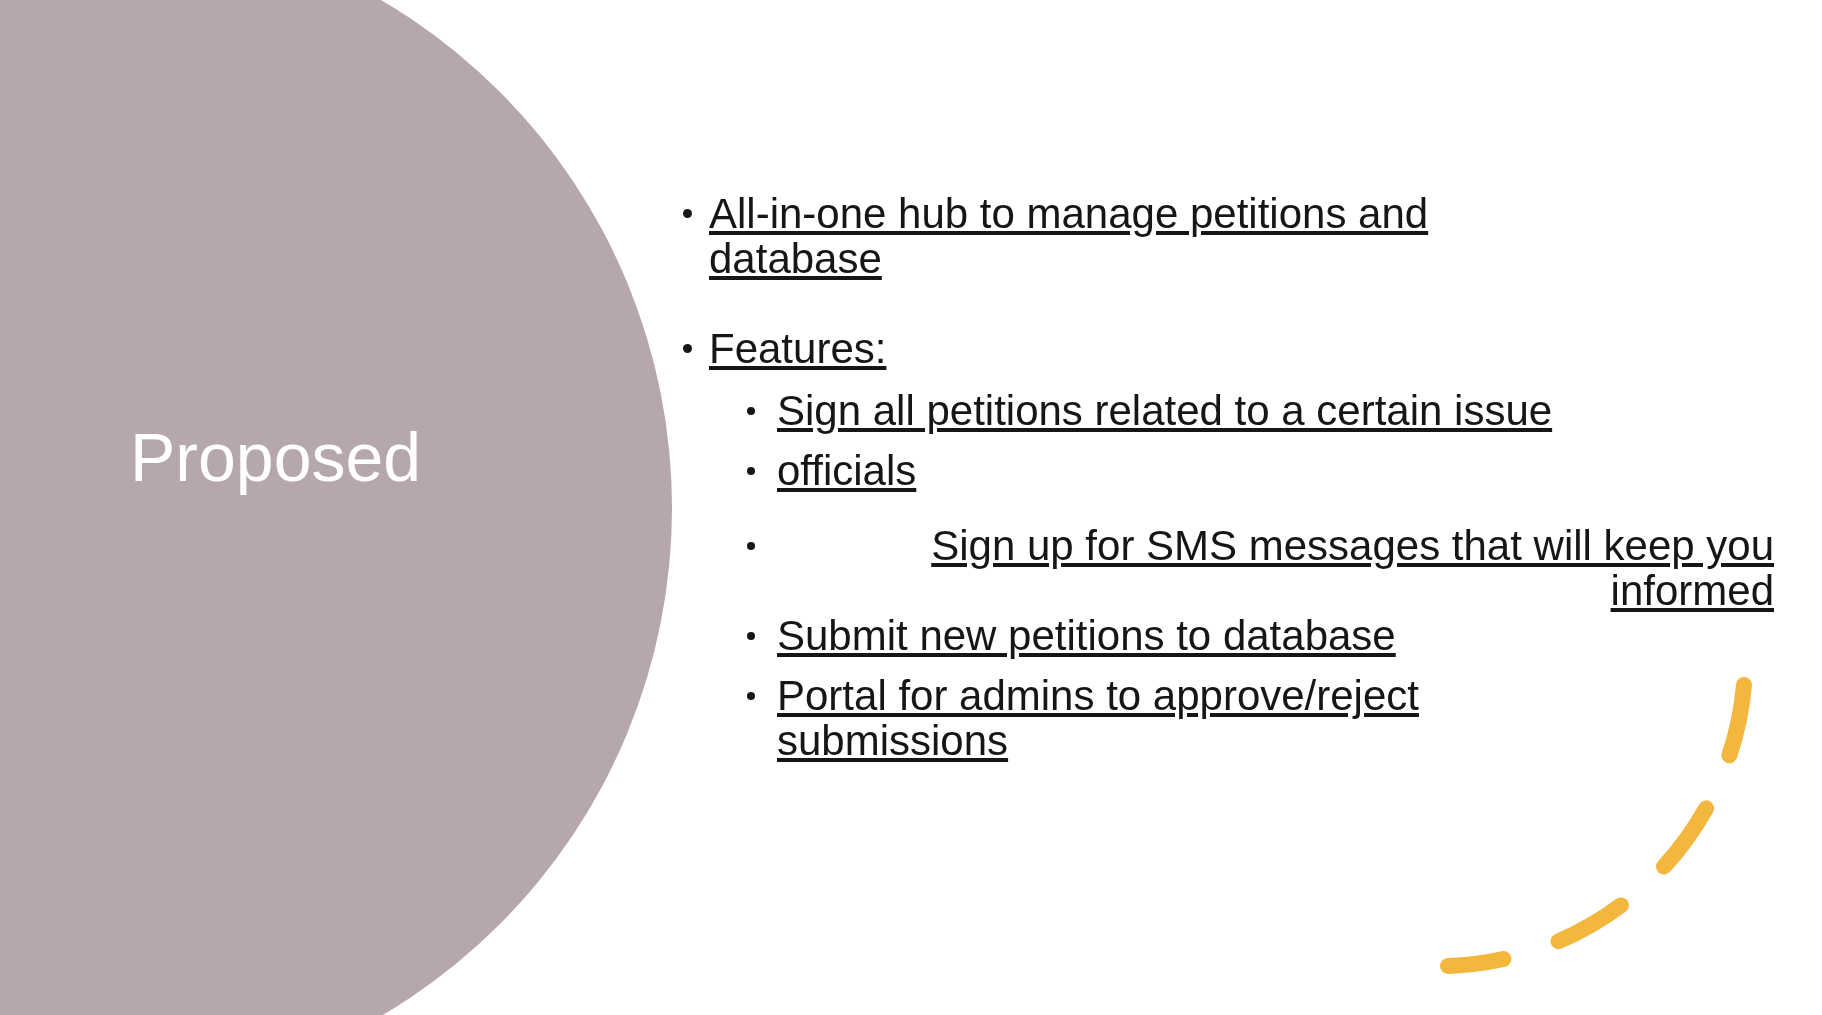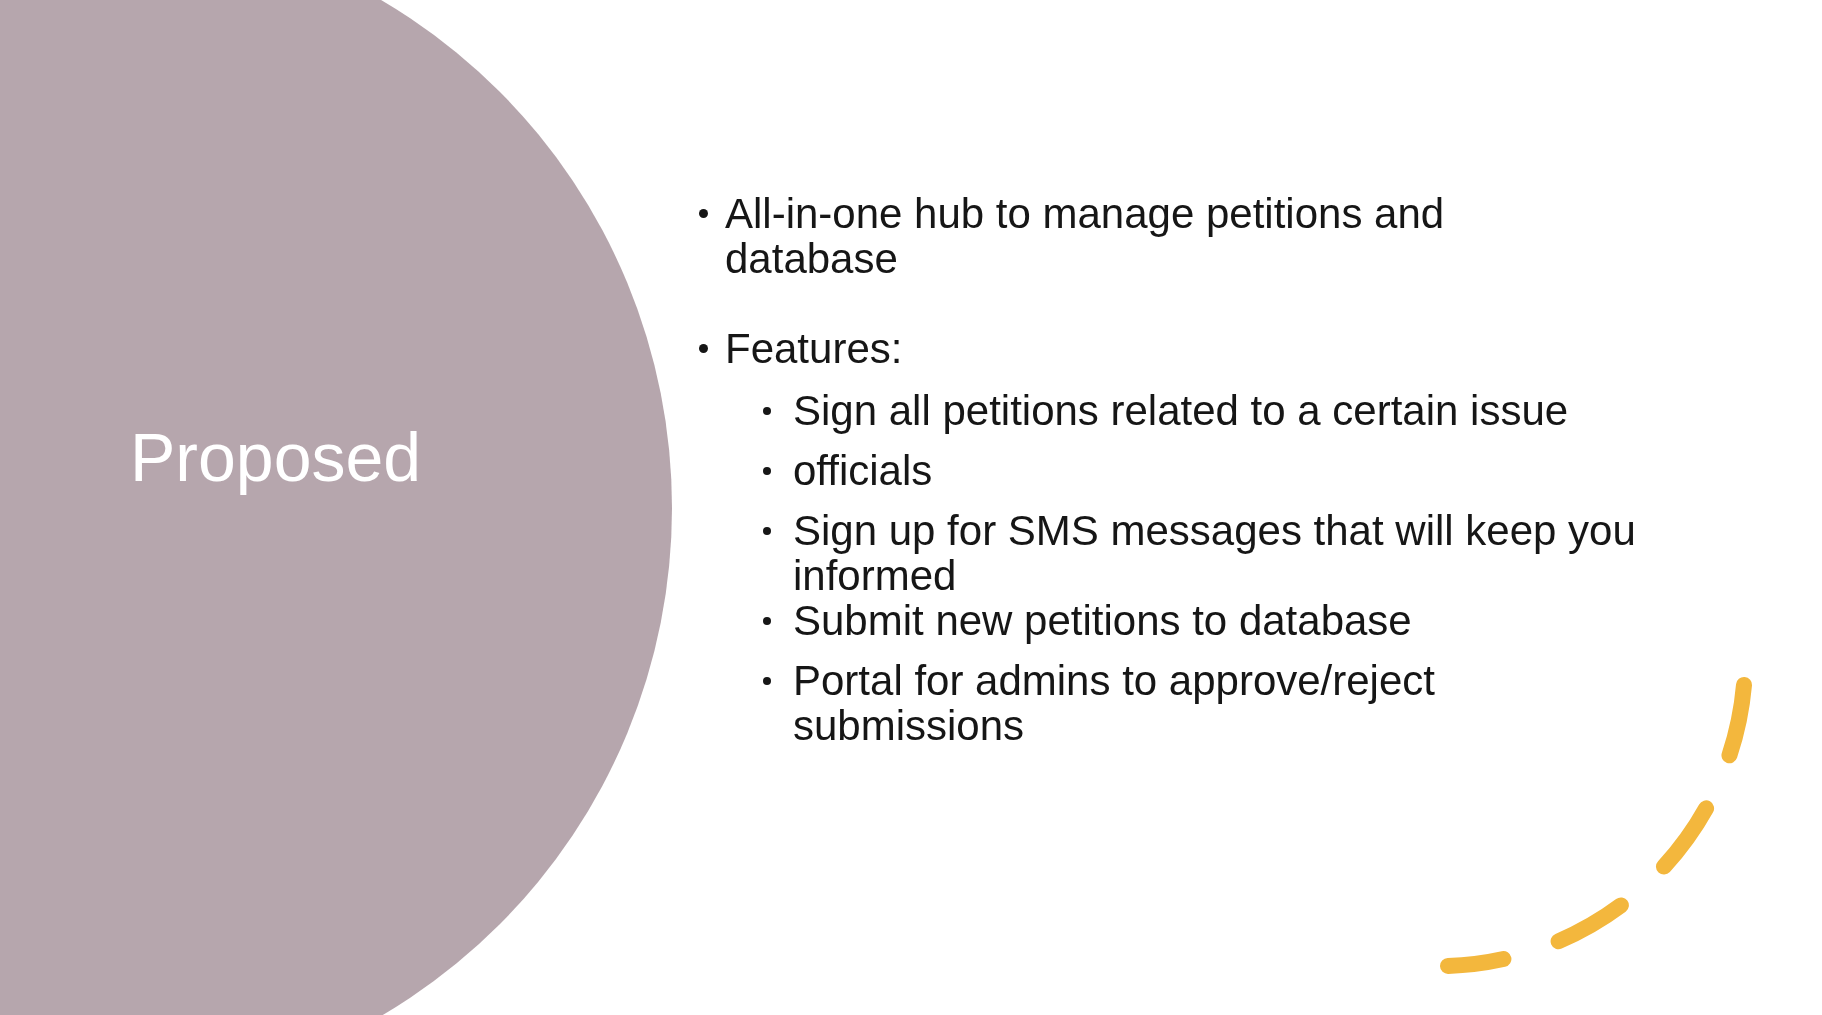--- a/index.html
+++ b/index.html
@@ -39,25 +39,26 @@
     line-height: 90px;
     font-weight: 300;
     color: var(--title_text, #ffffff);
     letter-spacing: 0;
   }
   .slide-title .tl { display: block; }
 
   
   .content {
     position: absolute;
-    left: 690px;
+    left: 674px;
     top: 191px;
     width: 1100px;
     color: var(--text, #161616);
     font-weight: 300;
+    text-decoration: underline;
   }
   .item {
     position: relative;
     font-size: 42px;
     line-height: 45px;
   }
   .item .line { display: block; }
   .dot {
     position: absolute;
     border-radius: 50%;
@@ -65,21 +66,21 @@
   }
   .lvl1 { padding-left: 35px; }
   .lvl1 > .dot { left: 9px;  top: 18px; width: 9px; height: 9px; }
   .lvl2 { padding-left: 103px; }
   .lvl2 > .dot { left: 73px; top: 19px; width: 8px; height: 8px; }
 
   .m-p1 { margin-top: 0; }
   .m-p2 { margin-top: 45px; }
   .m-s1 { margin-top: 17px; }
   .m-s2 { margin-top: 15px; }
-  .m-s3 { margin-top: 15px; }
+  .m-s3 { margin-top: 30px; text-align: right; }
   .m-s4 { }
   .m-s5 { margin-top: 15px; }
 
   
   .dash-arc {
     position: absolute;
     left: 0;
     top: 0;
     pointer-events: none;
   }

